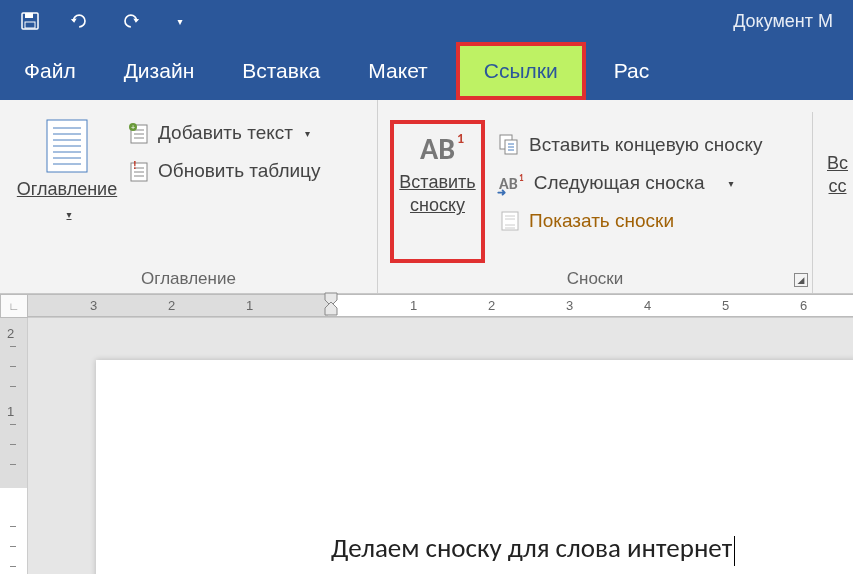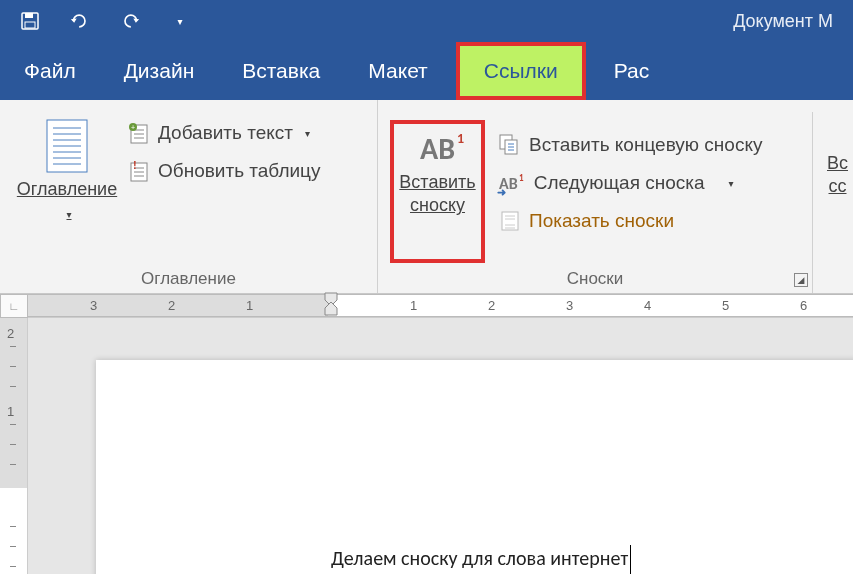--- a/index.html
+++ b/index.html
@@ -38,21 +38,21 @@
   .hruler .num { position: absolute; top: 3px; font-size: 13px; }
   .indent-marker { position: absolute; top: -3px; }
   
   .editor { display: flex; height: 256px; }
   .vruler { width: 28px; background: #fff; border-right: 1px solid #ccc; position: relative; font-size: 11px; color: #666; }
   .vruler .gray { position: absolute; background: #ddd; width: 100%; }
   .vruler .num { position: absolute; left: 7px; font-size: 13px; }
   .vruler .dash { position: absolute; left: 10px; width: 6px; height: 1px; background: #888; }
   .page-area { flex: 1; background: #e6e6e6; position: relative; }
   .page { position: absolute; left: 68px; top: 42px; width: 760px; height: 600px; background: #fff; box-shadow: 0 0 6px rgba(0,0,0,.2); }
-  .page-text { position: absolute; left: 235px; top: 185px; font-family: Calibri, sans-serif; font-size: 20px; color: #222; }
+  .page-text { position: absolute; left: 235px; top: 171px; font-family: Calibri, sans-serif; font-size: 27px; color: #222; }
   .cursor { display: inline-block; width: 1px; height: 30px; background: #000; vertical-align: middle; margin-left: 2px; }
   
   .dropdown-arrow { font-size: 10px; color: #444; margin-left: 4px; }
   
   svg { display: block; }
 </style>
 </head>
 <body>
 
 <div class="titlebar">

